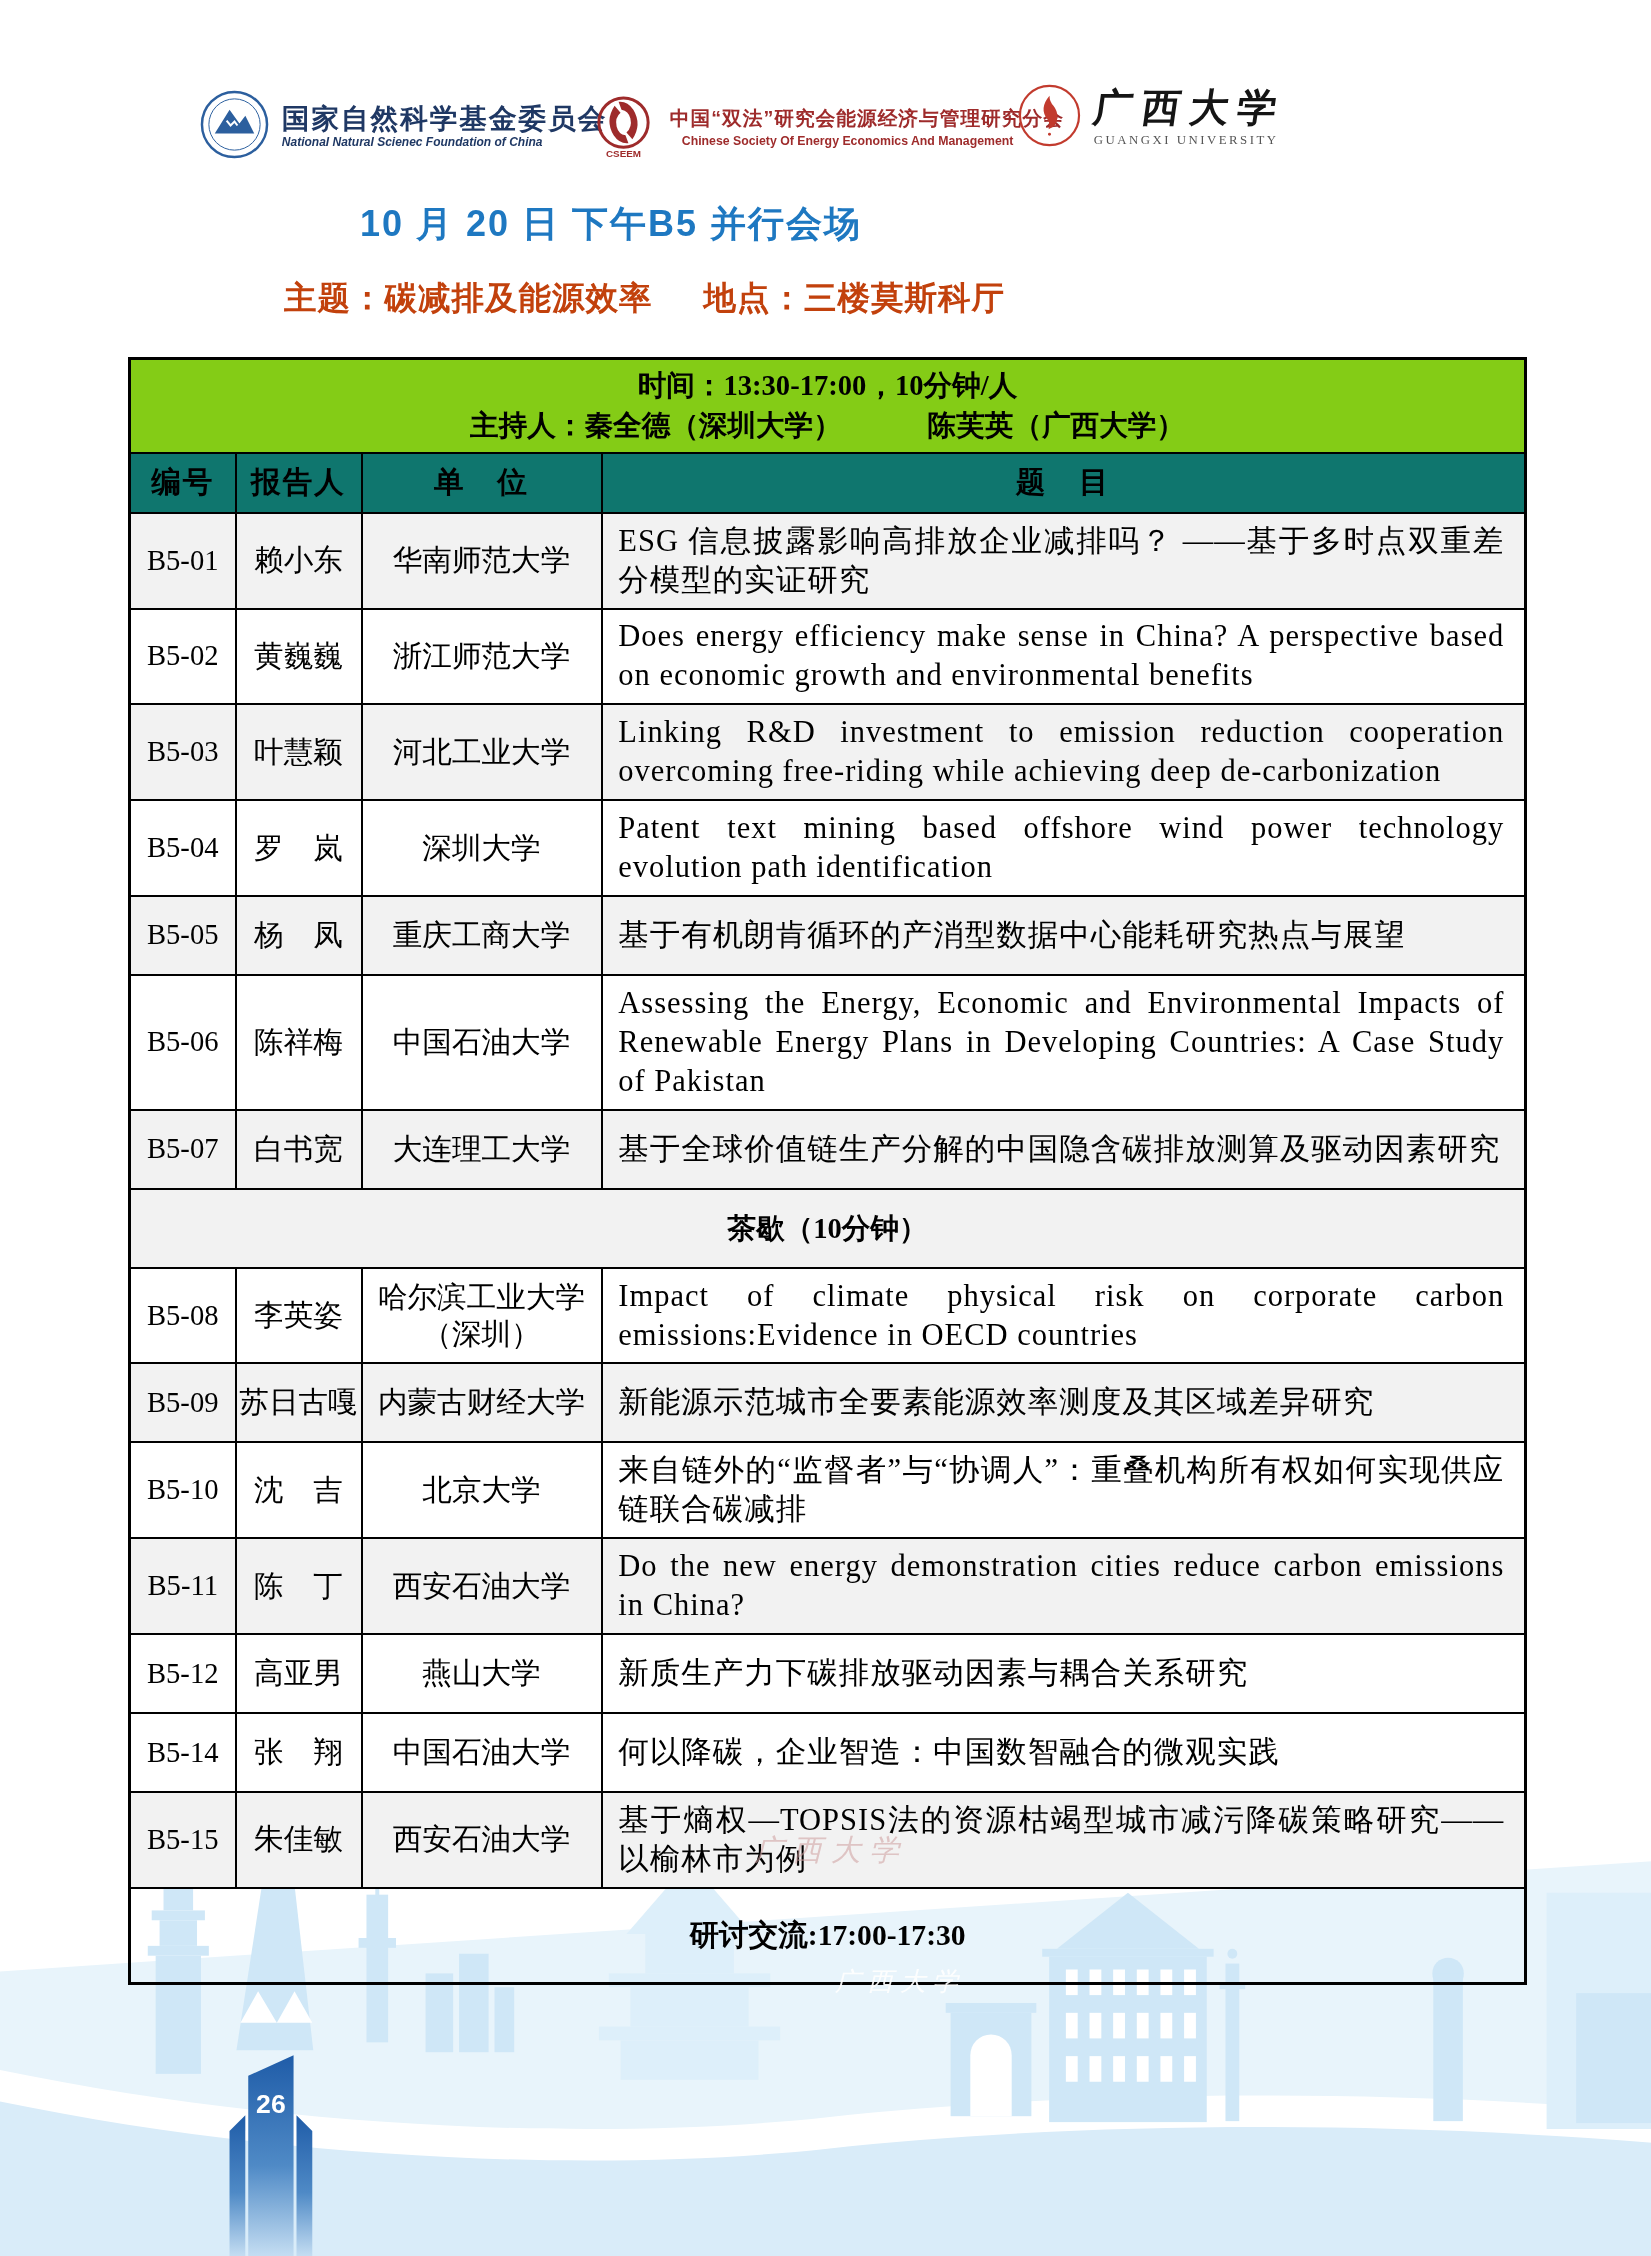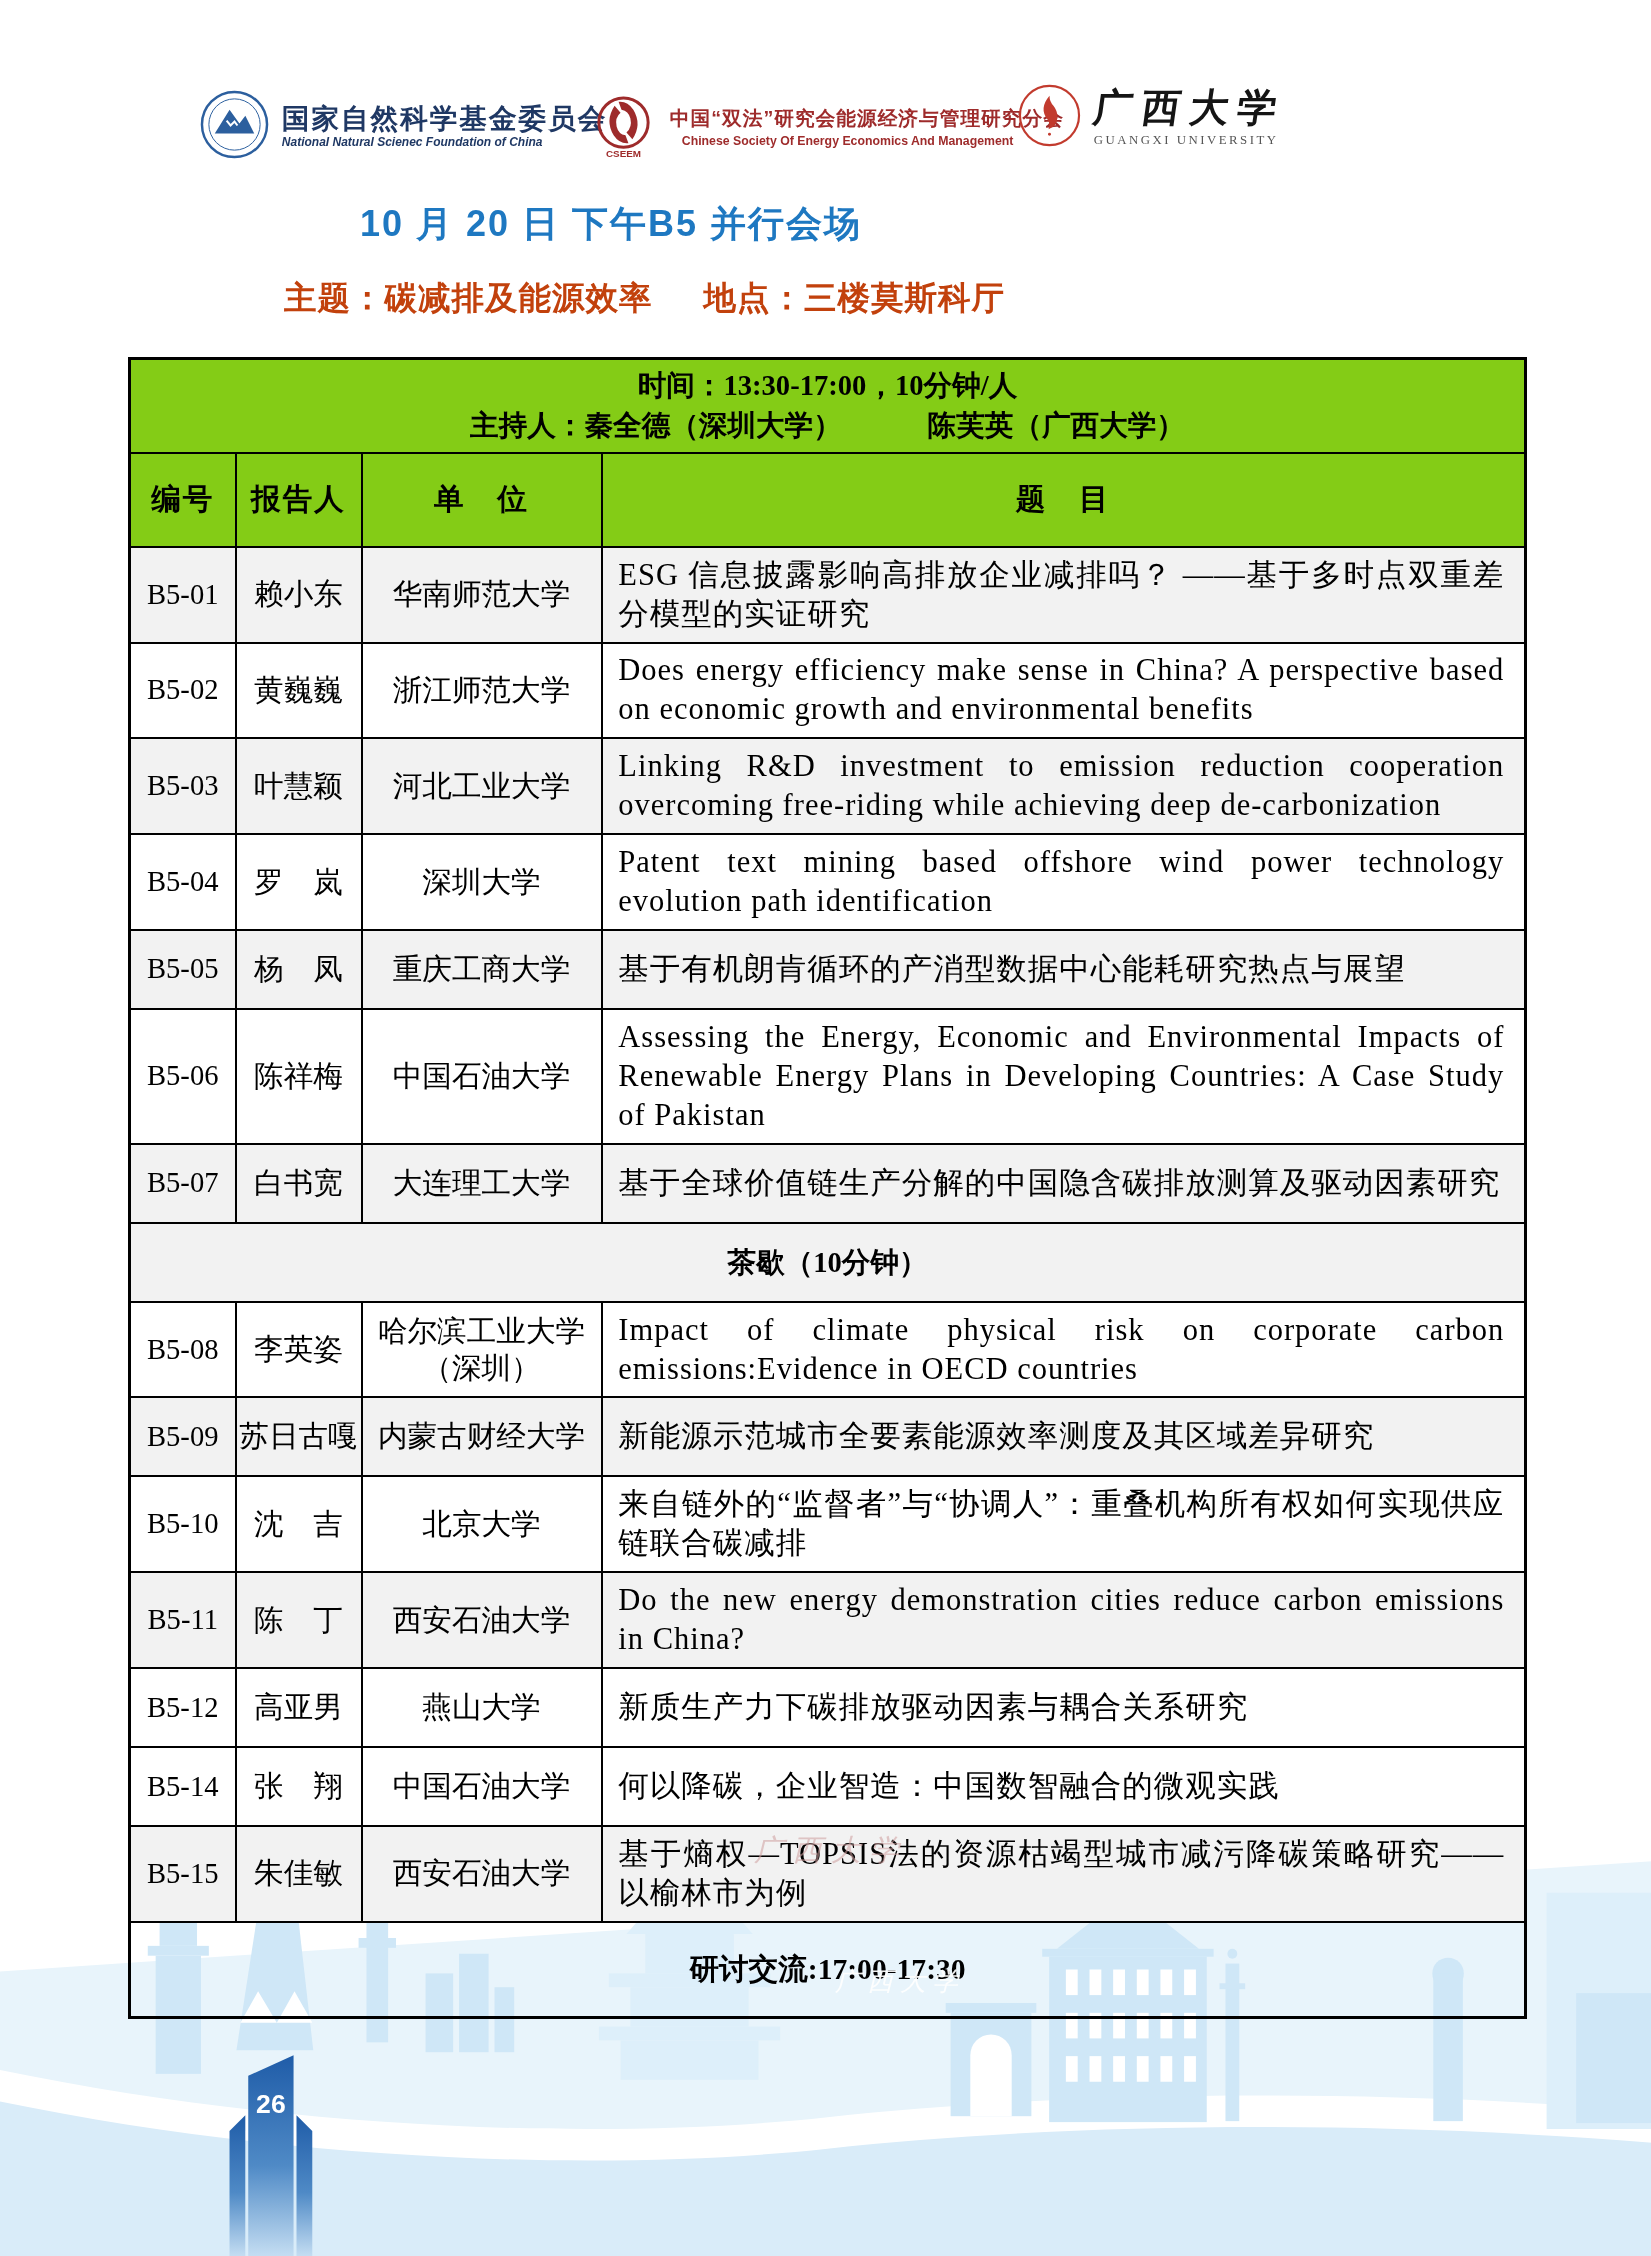--- a/index.html
+++ b/index.html
@@ -43,22 +43,22 @@
                 font-family:"Liberation Sans", sans-serif; font-weight:bold; font-size:32.5px;
                 color:#c2410c; letter-spacing:1px; }
 
   
   table.session { position:absolute; left:128px; top:357px; z-index:1; width:1397px;
                   border-collapse:collapse; table-layout:fixed; border:3px solid #000;
                   background:transparent; }
   td, th { border:2px solid #000; vertical-align:middle; }
   .row-session td { background:#84cc16; text-align:center; padding:5.9px 9.9px; height:87px; }
   .session-line { font-weight:bold; font-size:28.6px; line-height:40px; font-family:"Liberation Serif", serif; }
-  .row-cols th { background:#84cc16; font-family:"Liberation Sans", sans-serif; font-weight:bold;
-                 font-size:29.6px; height:94px; letter-spacing:2px; }
+  .row-cols th { background:#0f766e; font-family:"Liberation Sans", sans-serif; font-weight:bold;
+                 font-size:29.6px; height:60px; letter-spacing:2px; }
   .c-id      { text-align:center; font-size:28.6px; }
   .c-speaker { text-align:center; font-size:29.6px; }
   .c-aff     { text-align:center; font-size:29.6px; line-height:37px; padding:3.9px 5.9px; }
   .c-title   { text-align:justify; font-size:30.5px; line-height:39px; letter-spacing:1px;
                padding:7.9px 19.7px 7.9px 15.8px; }
   tr.row-talk td { height:79px; background:#ffffff; }
   tr.shaded td { background:#f2f2f2; }
   tr.row-break td { background:#f2f2f2; text-align:center; font-weight:bold; font-size:28.6px; height:79px; }
   tr.row-closing td { background:transparent; text-align:center; font-weight:bold;
                       font-size:29.6px; height:96px; border-bottom:none; }

